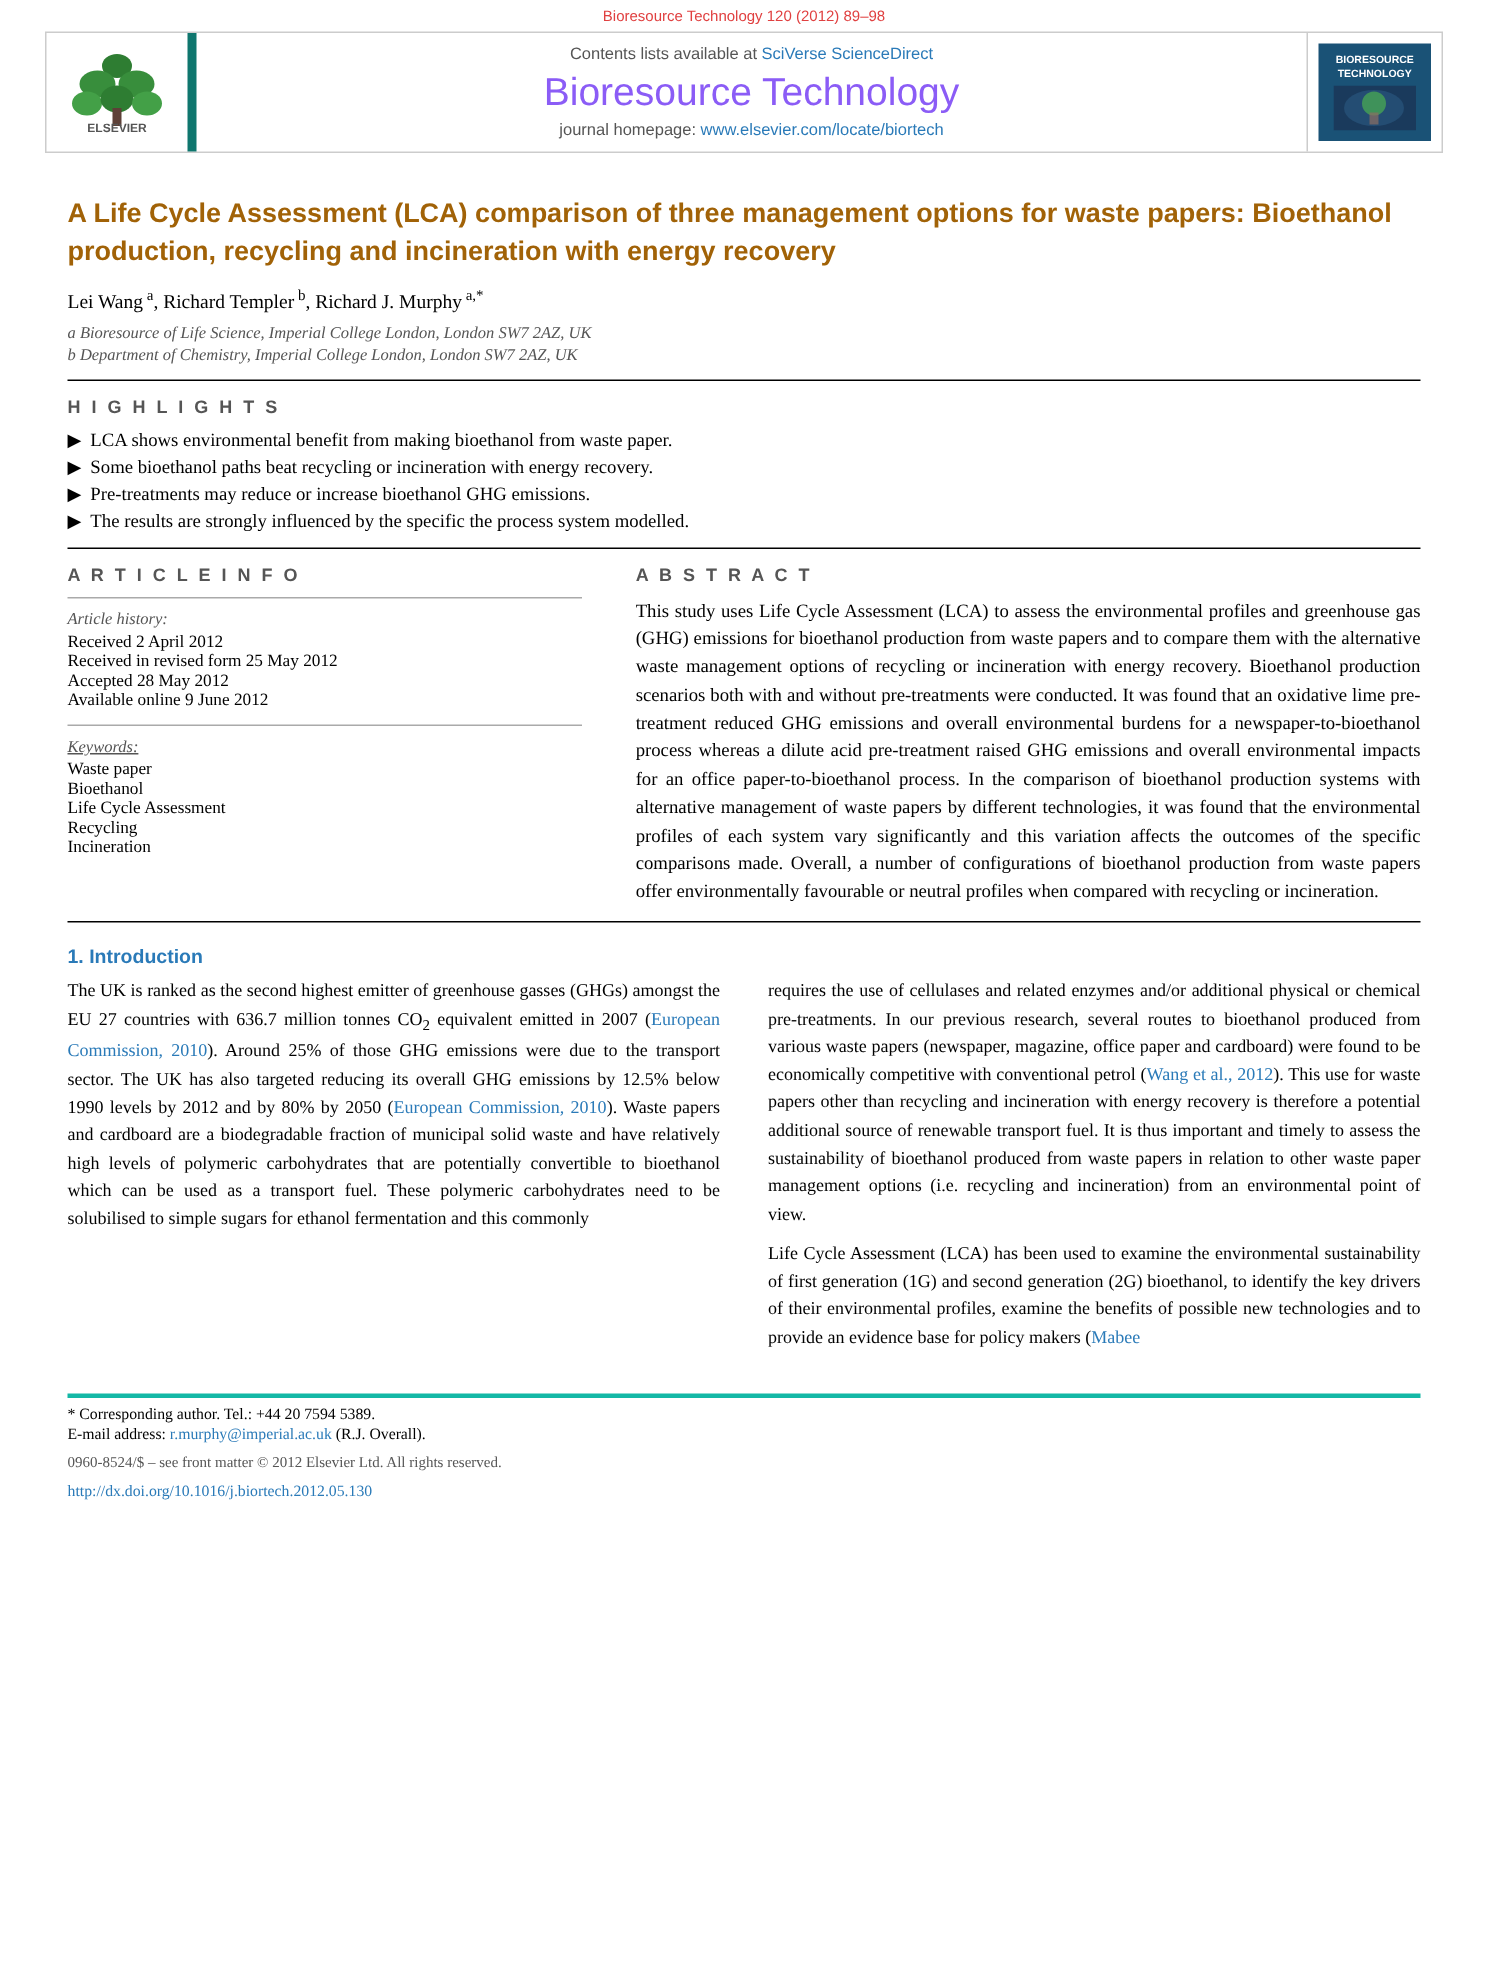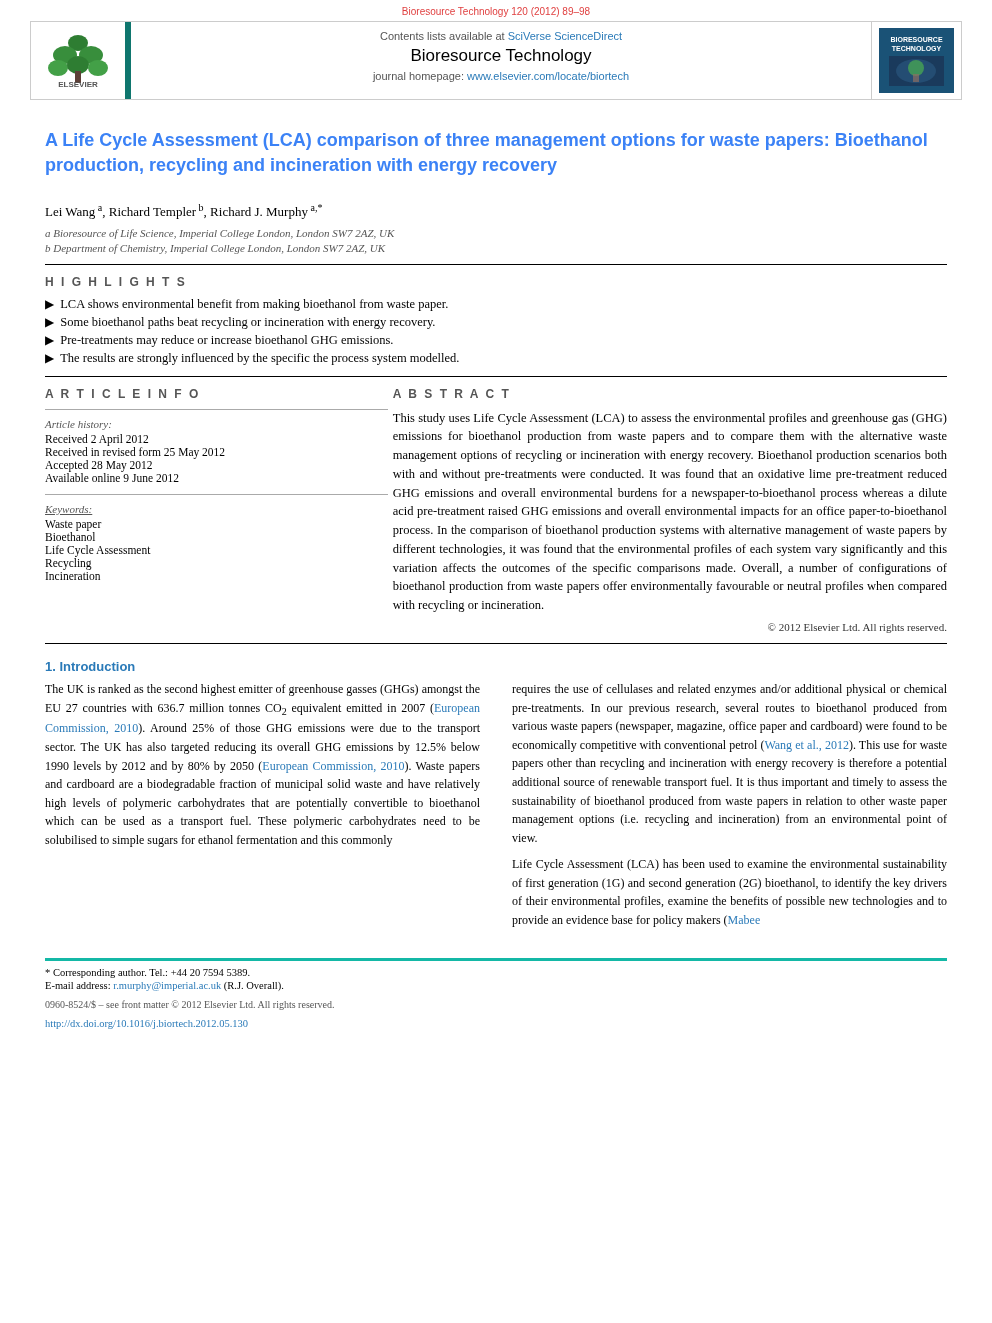--- a/index.html
+++ b/index.html
@@ -59,22 +59,22 @@
       font-family: Arial, sans-serif;
       margin-bottom: 4px;
     }
 
     .sciverse-link {
       color: #2a7ab8;
       font-size: 11px;
     }
 
     .journal-name {
-      font-size: 17px;
-      color: #000000;
+      font-size: 26px;
+      color: #8b5cf6;
       font-family: Arial, sans-serif;
       font-weight: normal;
       margin-bottom: 4px;
     }
 
     .journal-homepage {
       font-size: 11px;
       color: #555;
       font-family: Arial, sans-serif;
     }
@@ -113,23 +113,23 @@
 
     
     .main-content {
       padding: 10px 45px 10px 45px;
     }
 
     
     .article-title {
       font-size: 18px;
       font-weight: bold;
-      color: #3b82f6;
+      color: #a16207;
       line-height: 1.4;
-      margin: 18px 0 24px 0;
+      margin: 18px 0 12px 0;
       font-family: Arial, sans-serif;
     }
 
     
     .authors {
       font-size: 13px;
       color: #000;
       margin-bottom: 6px;
     }
 
@@ -183,21 +183,21 @@
     .highlight-arrow {
       margin-right: 6px;
       color: #000;
       font-size: 12px;
       flex-shrink: 0;
     }
 
     
     .two-col {
       display: flex;
-      gap: 5px;
+      gap: 36px;
       margin: 10px 0;
     }
 
     .col-left {
       width: 38%;
       flex-shrink: 0;
     }
 
     .col-right {
       flex: 1;
@@ -422,21 +422,20 @@
         <div class="keyword-item">Bioethanol</div>
         <div class="keyword-item">Life Cycle Assessment</div>
         <div class="keyword-item">Recycling</div>
         <div class="keyword-item">Incineration</div>
       </div>
     </div>
 
     <div class="col-right">
       <div class="abstract-title">A B S T R A C T</div>
       <div class="abstract-text">This study uses Life Cycle Assessment (LCA) to assess the environmental profiles and greenhouse gas (GHG) emissions for bioethanol production from waste papers and to compare them with the alternative waste management options of recycling or incineration with energy recovery. Bioethanol production scenarios both with and without pre-treatments were conducted. It was found that an oxidative lime pre-treatment reduced GHG emissions and overall environmental burdens for a newspaper-to-bioethanol process whereas a dilute acid pre-treatment raised GHG emissions and overall environmental impacts for an office paper-to-bioethanol process. In the comparison of bioethanol production systems with alternative management of waste papers by different technologies, it was found that the environmental profiles of each system vary significantly and this variation affects the outcomes of the specific comparisons made. Overall, a number of configurations of bioethanol production from waste papers offer environmentally favourable or neutral profiles when compared with recycling or incineration.</div>
-      <div class="copyright">© 2012 Elsevier Ltd. All rights reserved.</div>
     </div>
   </div>
 
   <hr class="divider">
 
   <div class="body-section">
     <div class="section-heading">1. Introduction</div>
     <div class="body-two-col">
       <div class="body-col">
         <p class="body-para">The UK is ranked as the second highest emitter of greenhouse gasses (GHGs) amongst the EU 27 countries with 636.7 million tonnes CO<sub>2</sub> equivalent emitted in 2007 (<span class="body-link">European Commission, 2010</span>). Around 25% of those GHG emissions were due to the transport sector. The UK has also targeted reducing its overall GHG emissions by 12.5% below 1990 levels by 2012 and by 80% by 2050 (<span class="body-link">European Commission, 2010</span>). Waste papers and cardboard are a biodegradable fraction of municipal solid waste and have relatively high levels of polymeric carbohydrates that are potentially convertible to bioethanol which can be used as a transport fuel. These polymeric carbohydrates need to be solubilised to simple sugars for ethanol fermentation and this commonly</p>

